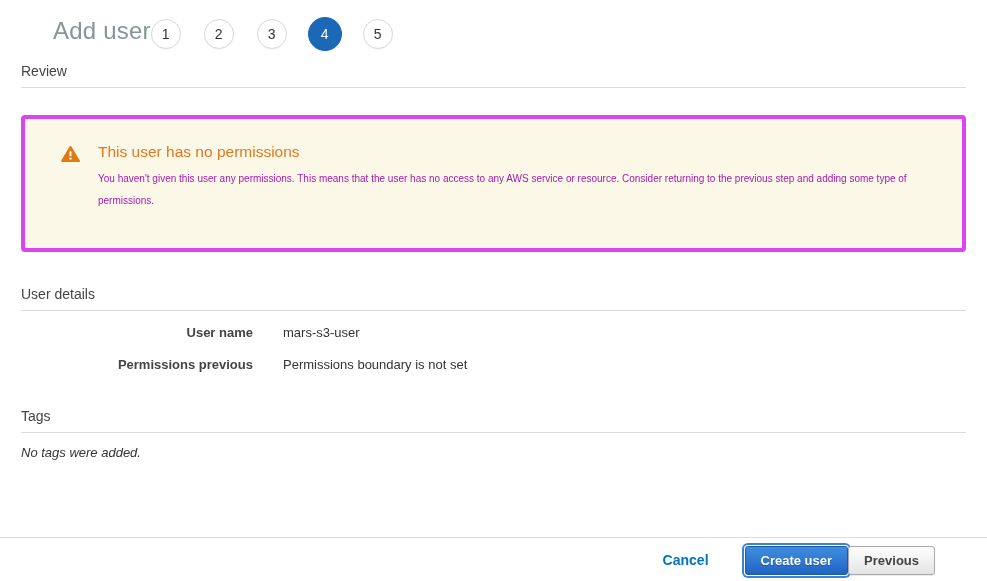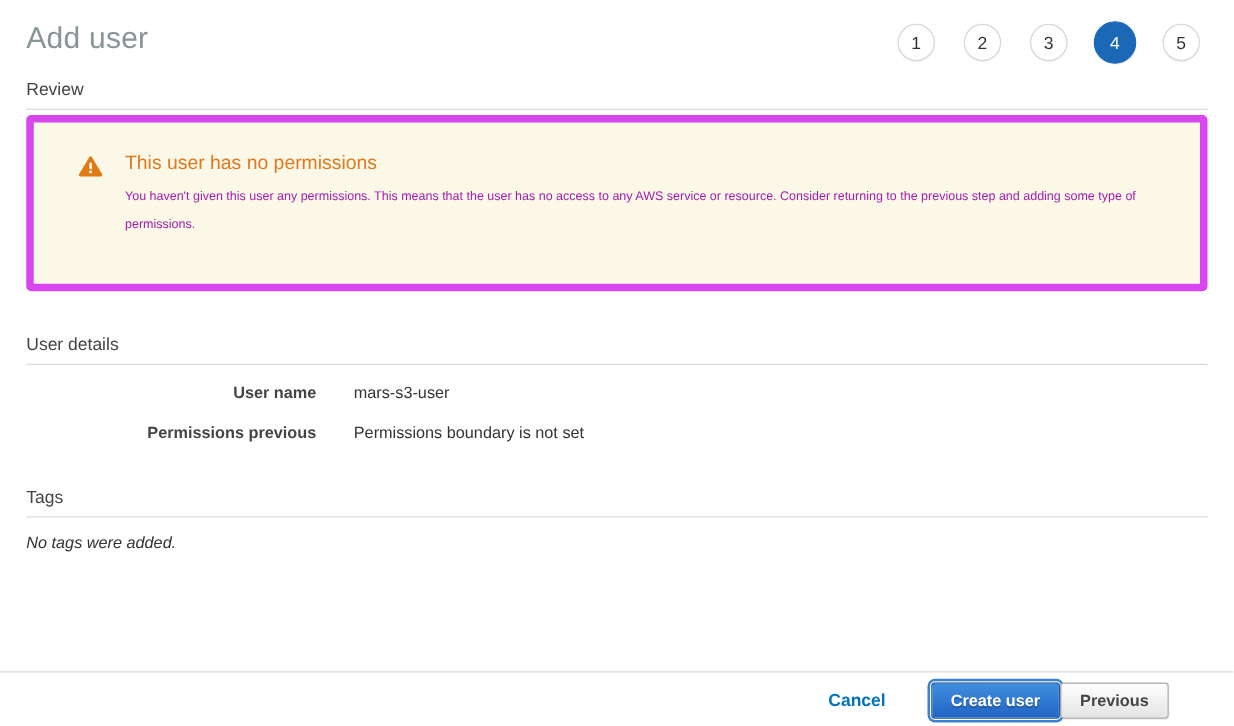--- a/index.html
+++ b/index.html
@@ -8,22 +8,22 @@
     width: 987px; height: 581px;
     font-family: "Liberation Sans", sans-serif;
     color: #333;
     position: relative;
     overflow: hidden;
   }
   .page { padding: 0 21px; }
 
   
   .header {
-    display: flex; justify-content: space-between; align-items: flex-start;
-    padding-top: 17px; margin-bottom: 14px;
+    display: flex; justify-content: flex-start; align-items: flex-start;
+    padding-top: 17px; margin-bottom: 14px; margin-left: 32px;
   }
   .page-title { font-size: 24px; font-weight: 400; color: #879596; letter-spacing: .2px; }
   .steps { display: flex; align-items: center; gap: 23px; padding-top: 2px; padding-right: 6px; }
   .step {
     width: 30px; height: 30px; border-radius: 50%;
     border: 1px solid #d8d8d8; background: #fff; color: #333;
     display: flex; align-items: center; justify-content: center;
     font-size: 14px; cursor: pointer;
     box-shadow: 0 1px 1px rgba(0,0,0,.04);
   }
@@ -33,22 +33,22 @@
   }
 
   
   .section-heading { font-size: 14px; font-weight: 400; color: #444; }
   .rule { border: none; border-top: 1px solid #dcdcdc; margin: 8px 0 0 0; }
 
   .review-desc { font-size: 13px; color: #333; margin-top: 10px; }
 
   
   .warning-box {
-    margin-top: 4px;
-    border: 6px solid #d946ef; border-radius: 4px;
+    margin-top: 27px;
+    border: 4px solid #d946ef; border-radius: 4px;
     background: #fcf8e8;
     display: flex;
     padding: 24px 8px 36px 36px;
     min-height: 123px;
   }
   .warning-icon-col { flex: 0 0 37px; padding-top: 2px; }
   .warning-title { font-size: 15.5px; color: #e0791e; margin-bottom: 7px; }
   .warning-body { font-size: 10px; color: #a21caf; line-height: 22px; max-width: 866px; }
 
   

